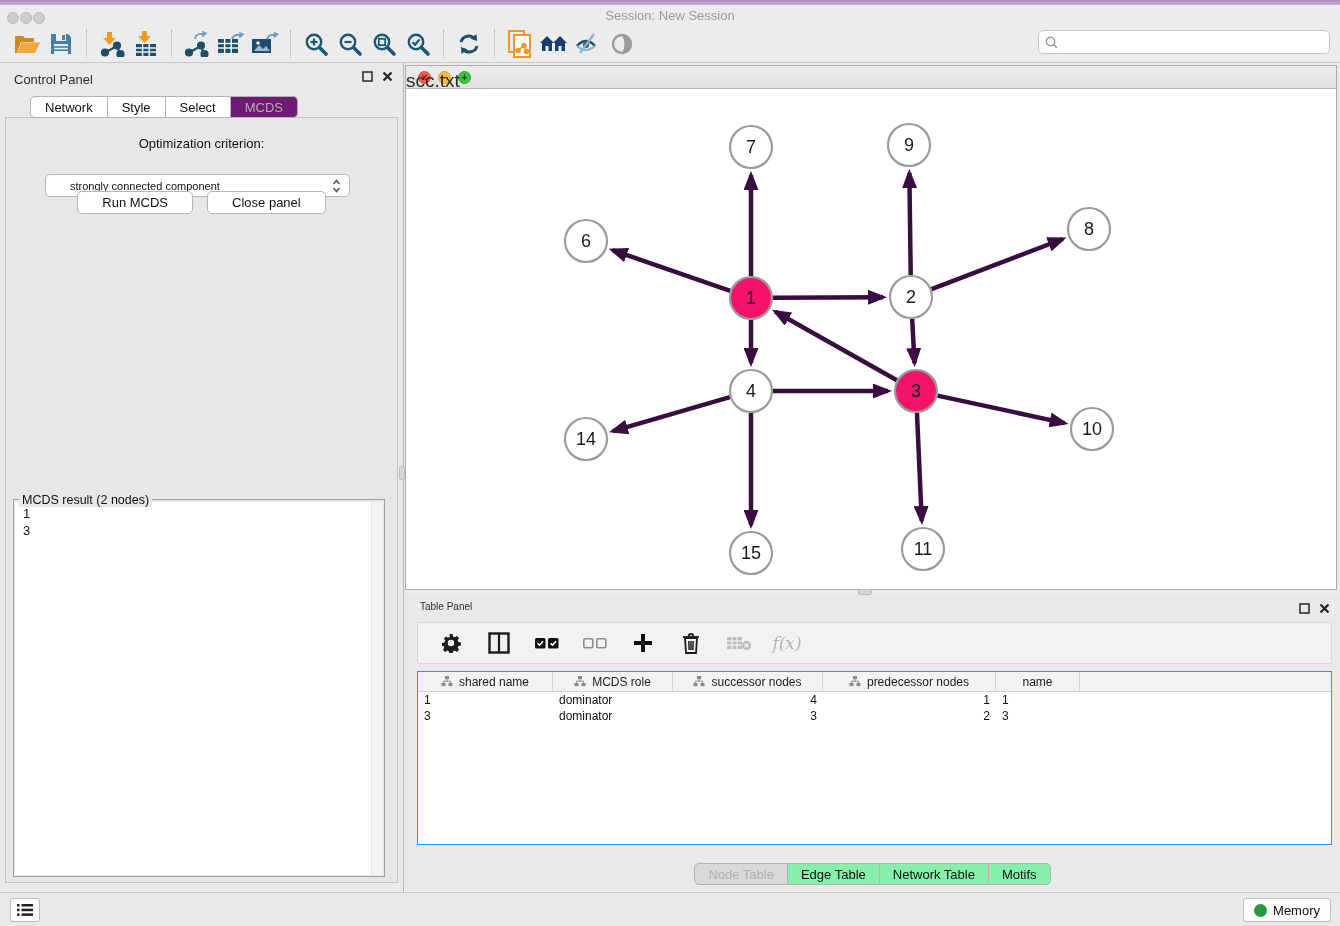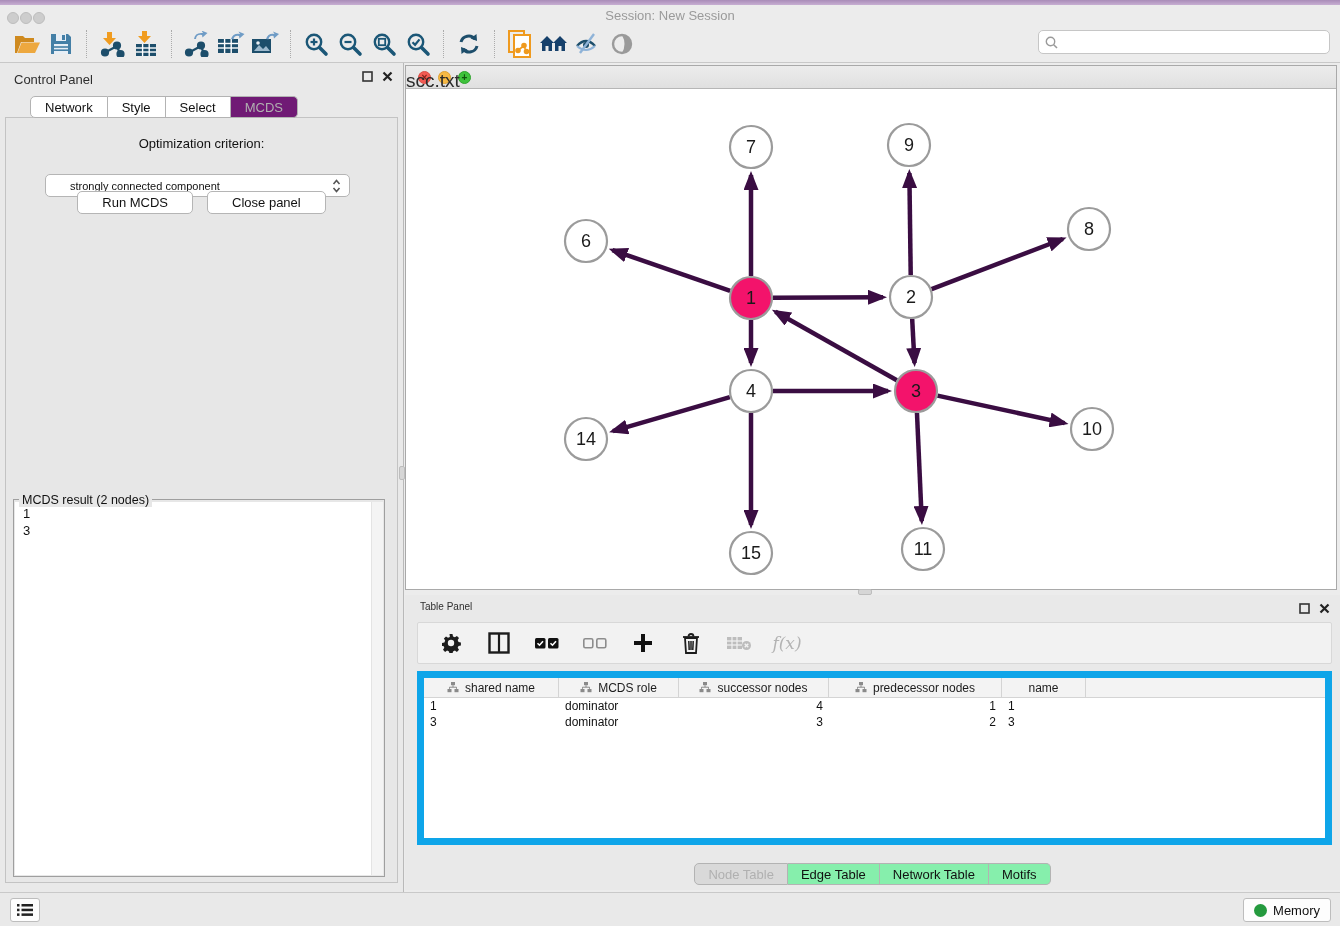--- a/index.html
+++ b/index.html
@@ -73,21 +73,21 @@
     border:1px solid #bdbdbd; border-radius:2px; }
 
   
   .table-panel { position:absolute; left:405px; top:595px; width:935px; height:295px; background:#e9e9e9; }
   .tp-header { position:absolute; left:15px; top:6px; font-size:10px; color:#2e2e2e; }
   .tp-toolbar { position:absolute; left:12px; right:8px; top:27px; height:42px; background:#f2f2f2;
     border:1px solid #d8d8d8; border-radius:2px; display:flex; align-items:center; padding-left:14px; gap:10px; }
   .tp-tbtn { width:38px; height:30px; display:flex; align-items:center; justify-content:center; }
   .fx { font-family:"DejaVu Serif", serif; font-style:italic; font-size:17px; color:#b3b3b3; }
   .tbl { position:absolute; left:12px; right:8px; top:76px; height:174px; background:#fff;
-    border:7px solid #0ea5e9; font-size:12px; }
+    border:1px solid #0ea5e9; font-size:12px; }
   .tbl-head { display:flex; height:20px; background:#f3f3f3; border-bottom:1px solid #d4d4d4; }
   .th { display:flex; align-items:center; justify-content:center; gap:6px; border-right:1px solid #d4d4d4;
     color:#1c1c1c; }
   .tr { display:flex; height:16px; align-items:center; }
   .td { padding:0 6px; color:#111; overflow:hidden; white-space:nowrap; }
   .num { text-align:right; }
   .tp-tabs { position:absolute; left:0; right:0; top:268px; display:flex; justify-content:center; }
   .tp-tab { font-size:13px; padding:3px 13px; background:#86efac; border:1px solid #b3b3b3; border-left:none;
     color:#111; height:22px; }
   .tp-tab:first-child { border-left:1px solid #b3b3b3; border-radius:5px 0 0 5px; }

